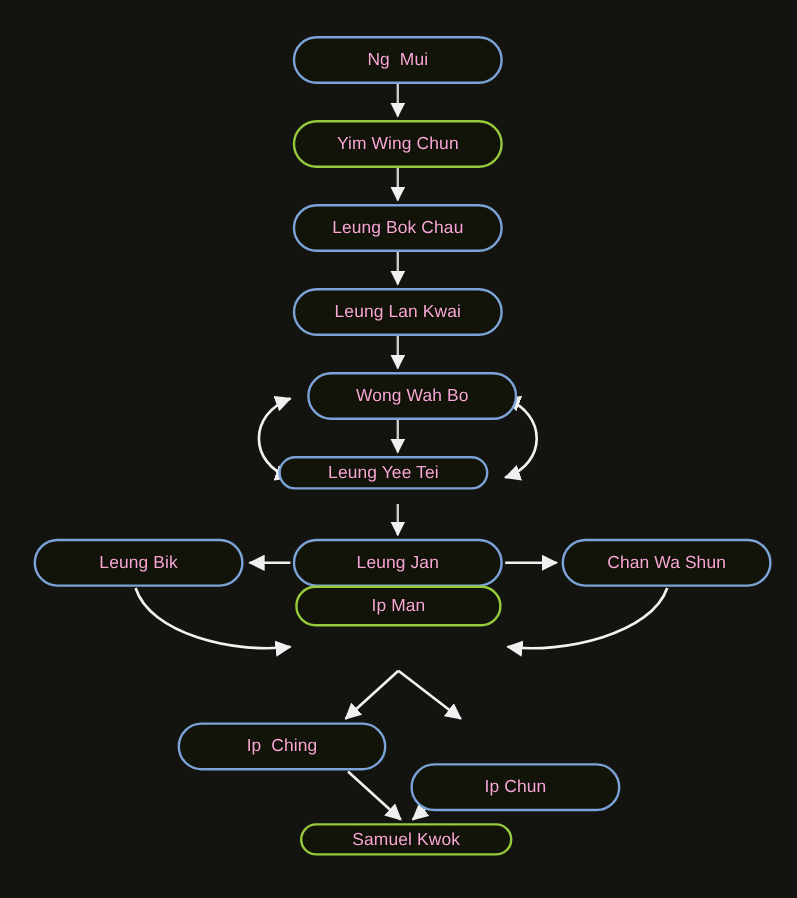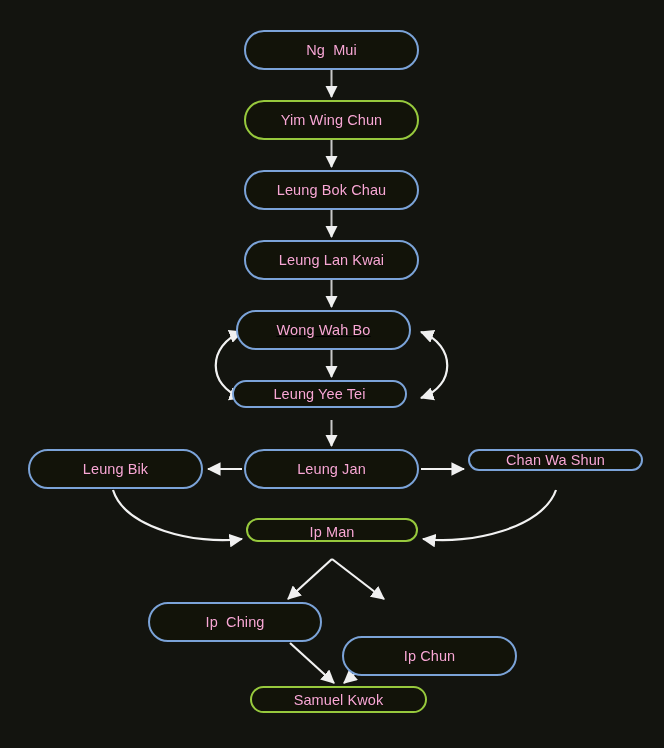--- a/index.html
+++ b/index.html
@@ -87,24 +87,24 @@
       <path d="M 290 643 L 334 683" marker-end="url(#arrow)"></path>
       <path d="M 390 643 L 344 683" marker-end="url(#arrow)"></path>
     </g>
   </svg>
 
   <div id="node-layer">
       <div class="node blue" style="left: 244px; top: 30px; width: 175px; height: 40px;"><span class="node-label">Ng  Mui</span></div>
       <div class="node green" style="left: 244px; top: 100px; width: 175px; height: 40px;"><span class="node-label">Yim Wing Chun</span></div>
       <div class="node blue" style="left: 244px; top: 170px; width: 175px; height: 40px;"><span class="node-label">Leung Bok Chau</span></div>
       <div class="node blue" style="left: 244px; top: 240px; width: 175px; height: 40px;"><span class="node-label">Leung Lan Kwai</span></div>
-      <div class="node blue" style="left: 236px; top: 310px; width: 175px; height: 40px; text-decoration: underline;"><span class="node-label">Wong Wah Bo</span></div>
+      <div class="node blue" style="left: 256px; top: 310px; width: 175px; height: 40px;"><span class="node-label">Wong Wah Bo</span></div>
       <div class="node blue" style="left: 232px; top: 380px; width: 175px; height: 28px;"><span class="node-label">Leung Yee Tei</span></div>
       <div class="node blue" style="left: 244px; top: 449px; width: 175px; height: 40px;"><span class="node-label">Leung Jan</span></div>
       <div class="node blue" style="left: 28px; top: 449px; width: 175px; height: 40px;"><span class="node-label">Leung Bik</span></div>
-      <div class="node blue" style="left: 468px; top: 449px; width: 175px; height: 22px; justify-content: center;"><span class="node-label">Chan Wa Shun</span></div>
-      <div class="node green" style="left: 246px; top: 518px; width: 172px; height: 24px; align-items: flex-end;"><span class="node-label">Ip Man</span></div>
+      <div class="node blue" style="left: 468px; top: 449px; width: 175px; height: 40px; justify-content: center;"><span class="node-label">Chan Wa Shun</span></div>
+      <div class="node green" style="left: 246px; top: 488px; width: 172px; height: 34px;"><span class="node-label">Ip Man</span></div>
       <div class="node blue" style="left: 148px; top: 602px; width: 174px; height: 40px; justify-content: center;"><span class="node-label">Ip  Ching</span></div>
       <div class="node blue" style="left: 342px; top: 636px; width: 175px; height: 40px;"><span class="node-label">Ip Chun</span></div>
       <div class="node green" style="left: 250px; top: 686px; width: 177px; height: 27px;"><span class="node-label">Samuel Kwok</span></div>
     </div>
 
 </div>
 
 </body></html>

